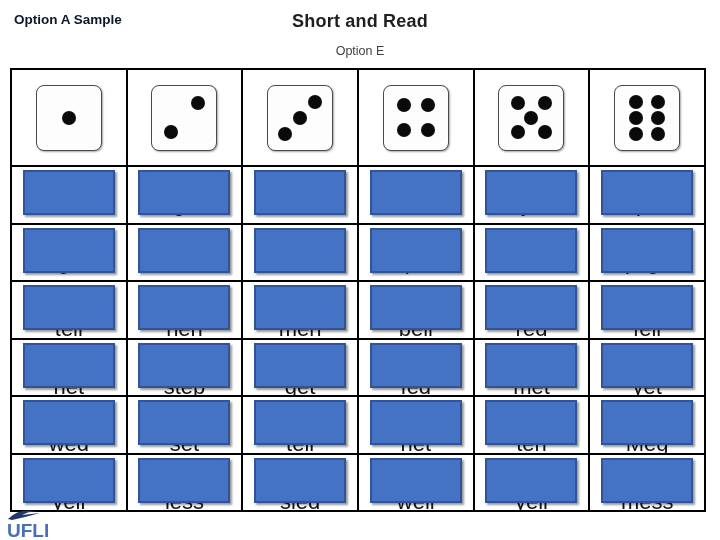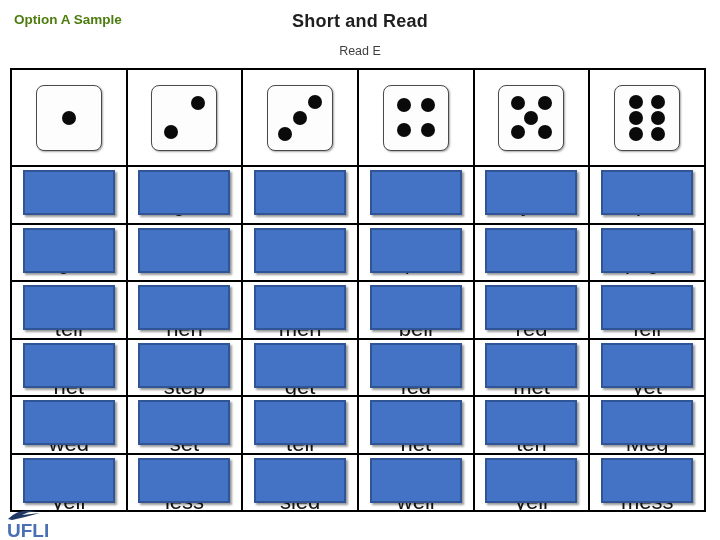--- a/index.html
+++ b/index.html
@@ -4,21 +4,21 @@
 <style>
   html,body{margin:0;padding:0;}
   body{
     width:720px;height:540px;position:relative;overflow:hidden;
     background:#ffffff;
     font-family:"Liberation Sans","DejaVu Sans",sans-serif;
   }
   
   .option-label{
     position:absolute;left:14px;top:12px;
-    font-size:13.5px;font-weight:bold;color:#4d7c0f;text-align:right;
+    font-size:13.5px;font-weight:bold;color:#0f172a;text-align:right;
   }
   .page-title{
     position:absolute;left:0;top:11px;width:720px;text-align:center;
     font-size:18px;font-weight:bold;color:#1f1f1f;letter-spacing:.2px;
   }
   .page-subtitle{
     position:absolute;left:0;top:44px;width:720px;text-align:center;
     font-size:12.5px;color:#3f3f3f;
   }
   
@@ -53,21 +53,21 @@
     box-shadow:1.5px 2px 2px rgba(0,0,0,.4);
   }
   
   .logo{position:absolute;left:6px;top:504px;width:72px;height:40px;}
 </style>
 </head>
 <body>
 
 <div class="option-label">Option A Sample</div>
 <div class="page-title">Short and Read</div>
-<div class="page-subtitle">Read E</div>
+<div class="page-subtitle">Option E</div>
 
 <div class="board">
     <div class="cell">
       <div class="die">
         <div class="pip" style="left: 50%; top: 50%;"></div>
       </div>
     </div>
     <div class="cell">
       <div class="die">
         <div class="pip" style="left: 71%; top: 27%;"></div>

